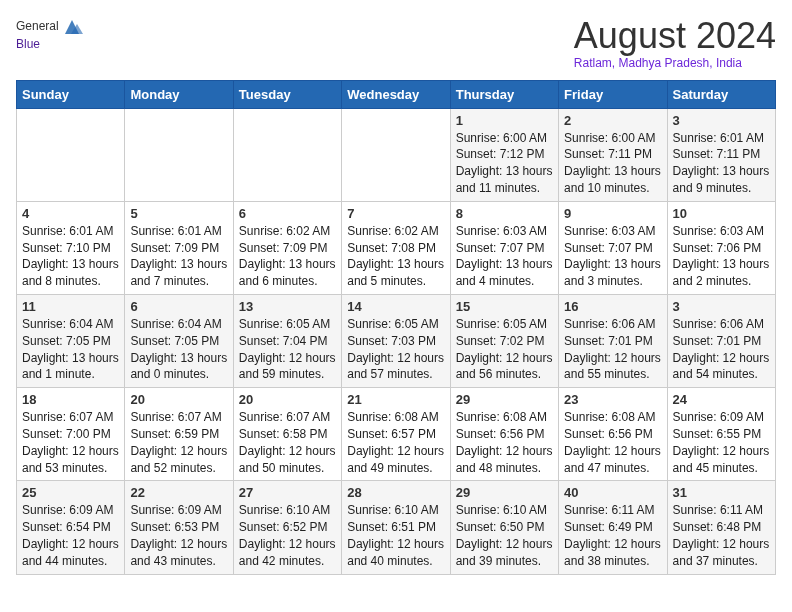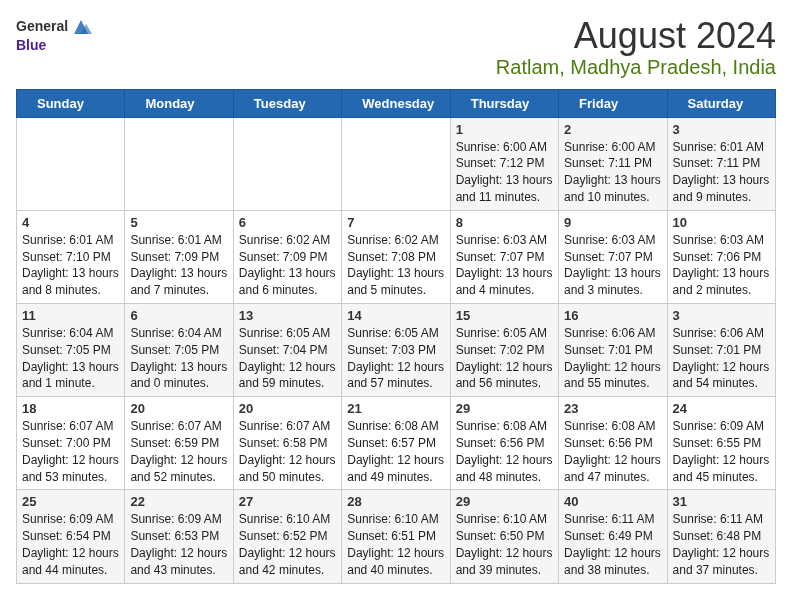--- a/index.html
+++ b/index.html
@@ -14,56 +14,56 @@
       display: flex;
       justify-content: space-between;
       align-items: flex-start;
       margin-bottom: 10px;
     }
     .logo {
       display: flex;
       align-items: center;
     }
     .logo-text {
-      font-size: 14px;
-      font-weight: bold;
+      font-size: 12px;
+      font-weight: normal;
       line-height: 1.1;
     }
     .logo-general { color: #333; }
     .logo-blue { color: #4c1d95; }
     .logo-icon {
       width: 22px;
       height: 22px;
       margin-left: 2px;
     }
     .title-block {
-      text-align: right;
+      text-align: left;
       margin-left: 33px;
     }
     .month-title {
       font-size: 36px;
       font-weight: normal;
       color: #333;
       line-height: 1.1;
     }
     .location-title {
-      font-size: 20px;
-      color: #4d7c0f;
+      font-size: 12px;
+      color: #6d28d9;
     }
     table {
       width: 100%;
       border-collapse: collapse;
       table-layout: fixed;
     }
     thead th {
       background: #2468b2;
       color: #fff;
       font-size: 13px;
       font-weight: bold;
-      padding: 6px 20px;
+      padding: 6px 5px;
       text-align: left;
       border: 1px solid #1a559e;
     }
     tbody td {
       border: 1px solid #ccc;
       vertical-align: top;
       padding: 4px 5px;
       font-size: 11px;
       color: #333;
       min-height: 80px;

